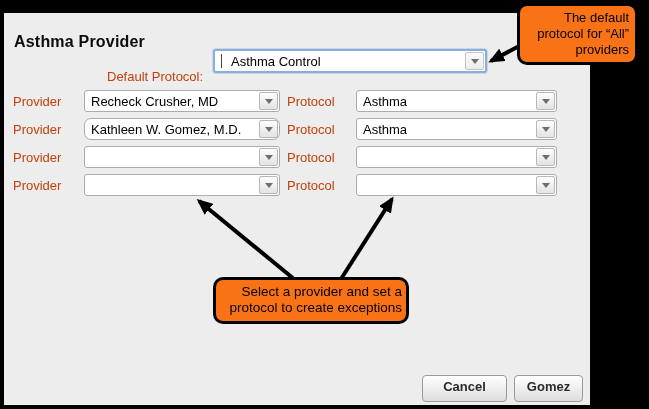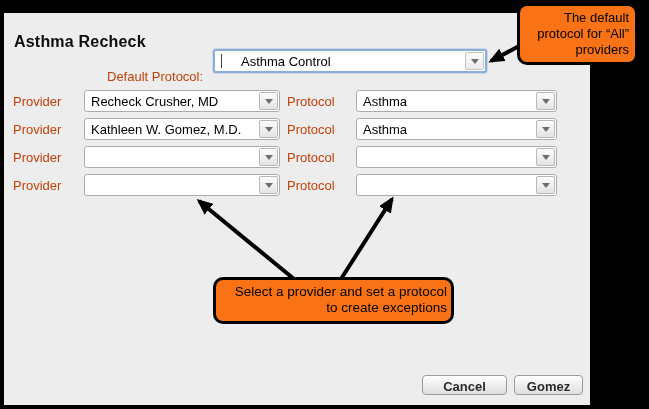--- a/index.html
+++ b/index.html
@@ -9,41 +9,41 @@
 
   #dialog { position:absolute; left:4px; top:13px; width:586px; height:392px; background:#EDEDED; }
 
   .title { position:absolute; left:10px; top:20px; font-size:16px; font-weight:bold; color:#0d0d0d; letter-spacing:.2px; }
 
   .lbl { position:absolute; font-size:13px; color:#c2410c; white-space:nowrap; }
 
   .combo { position:absolute; background:#fff; border:1px solid #acacac; border-radius:3px; height:22px; }
   .combo.focused { border:2px solid #8aaeda; height:24px; box-shadow:0 0 0 1px rgba(138,174,218,.35); }
   .combo .val { position:absolute; left:6px; top:50%; transform:translateY(-50%); font-size:13px; color:#000; white-space:nowrap; }
-  .combo.focused .val { left:26px; }
+  .combo.focused .val { left:16px; }
   .caret-bar { position:absolute; left:6px; top:3px; bottom:3px; width:1px; background:#444; }
   .dd { position:absolute; right:1px; top:1px; bottom:1px; width:19px; background:linear-gradient(#fdfdfd,#e3e3e3); border:1px solid #b8b8b8; border-radius:2px; display:flex; align-items:center; justify-content:center; }
   .combo.focused .dd { border-color:#c4c4c4; background:linear-gradient(#fbfbfb,#ececec); }
   .tri { width:0; height:0; border-left:4px solid transparent; border-right:4px solid transparent; border-top:5px solid #6e6e6e; }
 
-  .btn { position:absolute; height:20px; background:linear-gradient(#ffffff,#dedede); border:1px solid #9b9b9b; border-radius:4px; font-family:"Liberation Sans", sans-serif; font-size:13px; font-weight:bold; color:#2b2b2b; text-align:center; line-height:22px; cursor:default; }
+  .btn { position:absolute; height:27px; background:linear-gradient(#ffffff,#dedede); border:1px solid #9b9b9b; border-radius:4px; font-family:"Liberation Sans", sans-serif; font-size:13px; font-weight:bold; color:#2b2b2b; text-align:center; line-height:22px; cursor:default; }
 
   .callout { position:absolute; background:#f97316; border:3px solid #000; border-radius:10px; font-size:13px; color:#000; text-align:right; line-height:1.22; padding:4px 6px; z-index:30; }
   #callout-default { left:517px; top:3px; width:121px; }
-  #callout-exceptions { left:213px; top:277px; width:241px; font-size:13.5px; padding:4px 4px; }
+  #callout-exceptions { left:213px; top:277px; width:196px; font-size:13.5px; padding:4px 4px; }
 
   #arrows { position:absolute; left:0; top:0; width:649px; height:409px; z-index:20; pointer-events:none; }
 </style>
 </head>
 <body>
 
 <div id="canvas">
   <div id="dialog">
 
-    <div class="title">Asthma Recheck</div>
+    <div class="title">Asthma Provider</div>
 
     <div class="lbl" style="left:103px; top:56px;">Default Protocol:</div>
   </div>
 
   <div class="combo focused" style="left:213px; top:49px; width:274px;">
     <span class="caret-bar"></span>
     <span class="val">Asthma Control</span>
     <span class="dd">
         <span class="tri"></span>
       </span>
@@ -58,21 +58,21 @@
   </div>
   <div class="lbl" style="left:287px; top:94px;">Protocol</div>
   <div class="combo" style="left:356px; top:90px; width:201px;">
     <span class="val">Asthma</span>
     <span class="dd">
         <span class="tri"></span>
       </span>
   </div>
 
   <div class="lbl" style="left:13px; top:122px;">Provider</div>
-  <div class="combo" style="left:84px; top:118px; width:196px;">
+  <div class="combo" style="left:84px; top:118px; width:196px;border-radius:7px;">
     <span class="val">Kathleen W. Gomez, M.D.</span>
     <span class="dd">
         <span class="tri"></span>
       </span>
   </div>
   <div class="lbl" style="left:287px; top:122px;">Protocol</div>
   <div class="combo" style="left:356px; top:118px; width:201px;">
     <span class="val">Asthma</span>
     <span class="dd">
         <span class="tri"></span>

